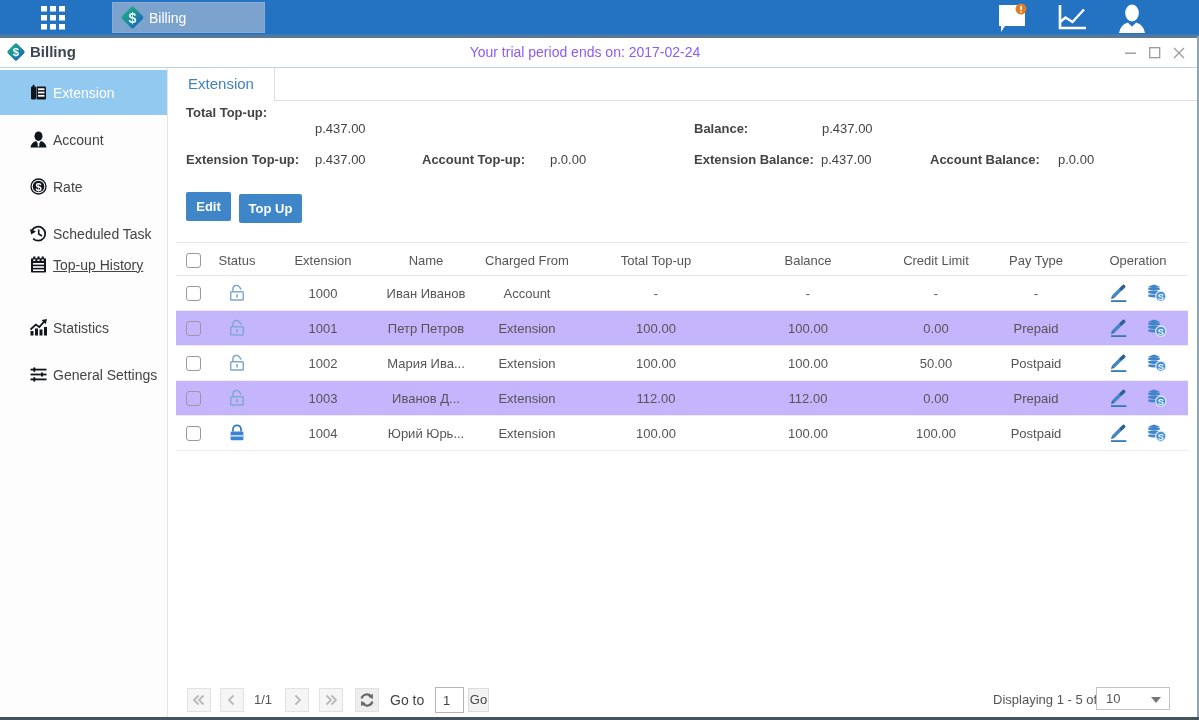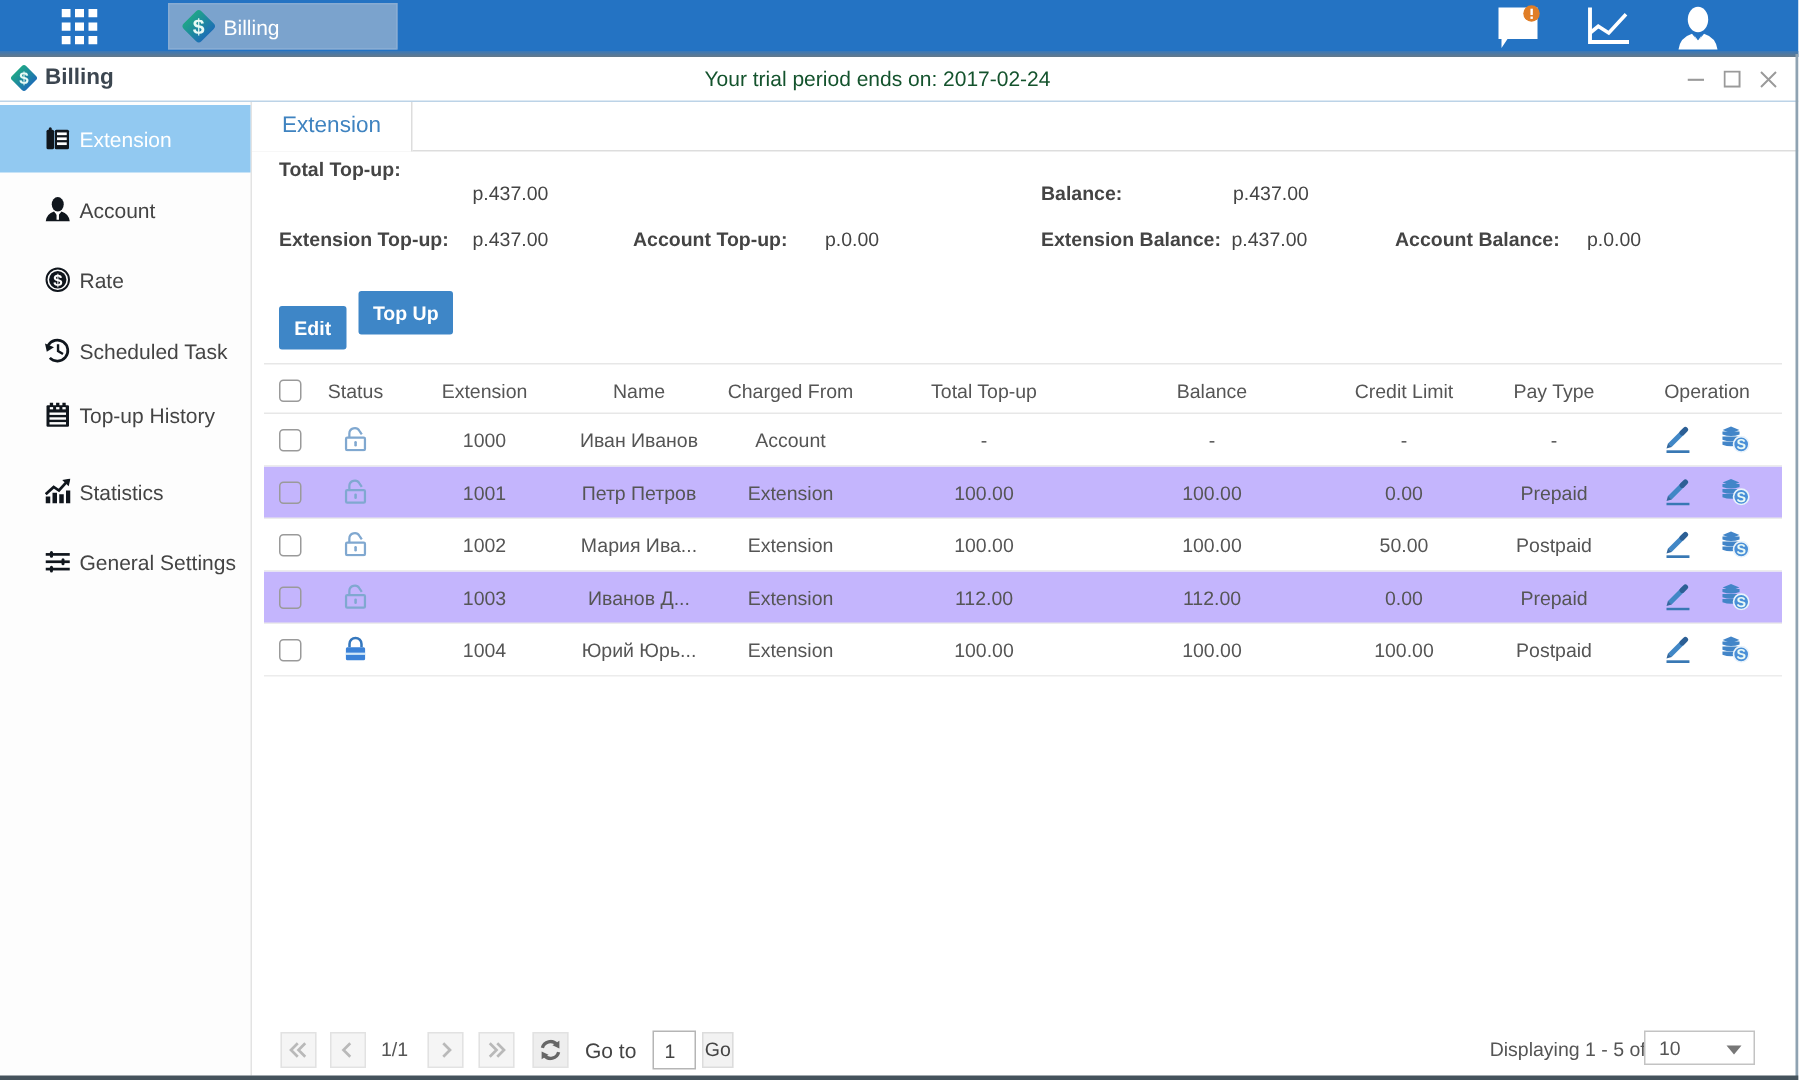--- a/index.html
+++ b/index.html
@@ -8,21 +8,21 @@
 
 .topbar{position:absolute;left:0;top:0;width:1199px;height:38px;background:#2473c3;}
 .topbar .shade{position:absolute;left:0;bottom:0;width:100%;height:4px;background:linear-gradient(#3a79b9,#64798a);}
 .gridicon{position:absolute;left:41px;top:6px;}
 .apptab{position:absolute;left:112px;top:2px;width:153px;height:31px;background:#7ba3cd;border:1px solid #88acd3;display:flex;align-items:center;color:#fff;font-size:14px;}
 .apptab .dmd{margin-left:7px;margin-right:4px;}
 
 .titlebar{position:absolute;left:0;top:38px;width:1199px;height:30px;background:#fff;border-bottom:1px solid #bcd3e7;}
 .tbname{position:absolute;left:30px;top:5px;font-size:15px;font-weight:bold;color:#3c4650;}
 .tbdmd{position:absolute;left:6px;top:4px;}
-.trial{position:absolute;left:0;width:1170px;top:6px;text-align:center;font-size:14px;color:#14532d;}
+.trial{position:absolute;left:0;width:1170px;top:6px;text-align:center;font-size:14px;color:#8b5cf6;}
 .winctl{position:absolute;right:14px;top:0;height:100%;display:flex;align-items:center;gap:12px;}
 
 .sidebar{position:absolute;left:0;top:68px;width:168px;height:649px;background:#fdfdfd;border-right:1px solid #e3e3e3;}
 .mi{position:absolute;left:0;width:167px;height:45px;display:flex;align-items:center;font-size:14px;color:#444;}
 .mi .ic{width:17px;height:17px;margin-left:30px;margin-right:6px;flex:none;}
 .mi.sel{background:#92c9f1;color:#fff;}
 
 .main{position:absolute;left:168px;top:68px;width:1031px;height:649px;background:#fff;}
 .tabbar{position:absolute;left:0;top:0;width:1031px;height:33px;border-bottom:1px solid #ddd;}
 .tab{position:absolute;left:0;top:0;width:107px;height:33px;background:#fff;border-right:1px solid #ddd;color:#3f83c0;font-size:15px;text-align:center;line-height:32px;}
@@ -158,21 +158,21 @@
     Rate
   </div>
   <div class="mi" style="top:143px;">
     <svg class="ic" viewBox="0 0 17 17">
       <path d="M3.2 13.6 A7 7 0 1 0 2.1 5.3" stroke="#10161d" stroke-width="1.8" fill="none"></path>
       <path d="M0 4 L6 6.5 L1.2 9.5 z" fill="#10161d"></path>
       <path d="M8.7 4.5 V 9 L12 11" stroke="#10161d" stroke-width="1.6" fill="none"></path>
     </svg>
     Scheduled Task
   </div>
-  <div class="mi" style="top:186px;">
+  <div class="mi" style="top:174px;text-decoration:underline;">
     <svg class="ic" viewBox="0 0 17 17">
         <g fill="#10161d">
       <rect x="3.2" y="0.5" width="2.2" height="3.5"></rect>
       <rect x="7.4" y="0.5" width="2.2" height="3.5"></rect>
       <rect x="11.6" y="0.5" width="2.2" height="3.5"></rect>
       <rect x="1" y="2.2" width="15" height="14.3" rx="0.8"></rect>
       <rect x="3.2" y="3.4" width="2.2" height="1.5" fill="#fff"></rect>
       <rect x="7.4" y="3.4" width="2.2" height="1.5" fill="#fff"></rect>
       <rect x="11.6" y="3.4" width="2.2" height="1.5" fill="#fff"></rect>
       <rect x="3" y="7" width="11" height="1.6" fill="#fff"></rect>
@@ -222,21 +222,21 @@
 
   <span class="lbl" style="left:18px;top:84px;">Extension Top-up:</span>
   <span class="val" style="left:147px;top:84px;">p.437.00</span>
   <span class="lbl" style="left:254px;top:84px;">Account Top-up:</span>
   <span class="val" style="left:382px;top:84px;">p.0.00</span>
   <span class="lbl" style="left:526px;top:84px;">Extension Balance:</span>
   <span class="val" style="left:653px;top:84px;">p.437.00</span>
   <span class="lbl" style="left:762px;top:84px;">Account Balance:</span>
   <span class="val" style="left:890px;top:84px;">p.0.00</span>
 
-  <button class="btn" style="left:18px;top:136px;width:45px;">Edit</button>
+  <button class="btn" style="left:18px;top:124px;width:45px;">Edit</button>
   <button class="btn" style="left:71px;top:126px;width:63px;">Top Up</button>
 
   <table class="grid">
     <colgroup>
       <col style="width:34px">
         <col style="width:54px">
         <col style="width:118px">
         <col style="width:88px">
       <col style="width:114px">
         <col style="width:144px">

